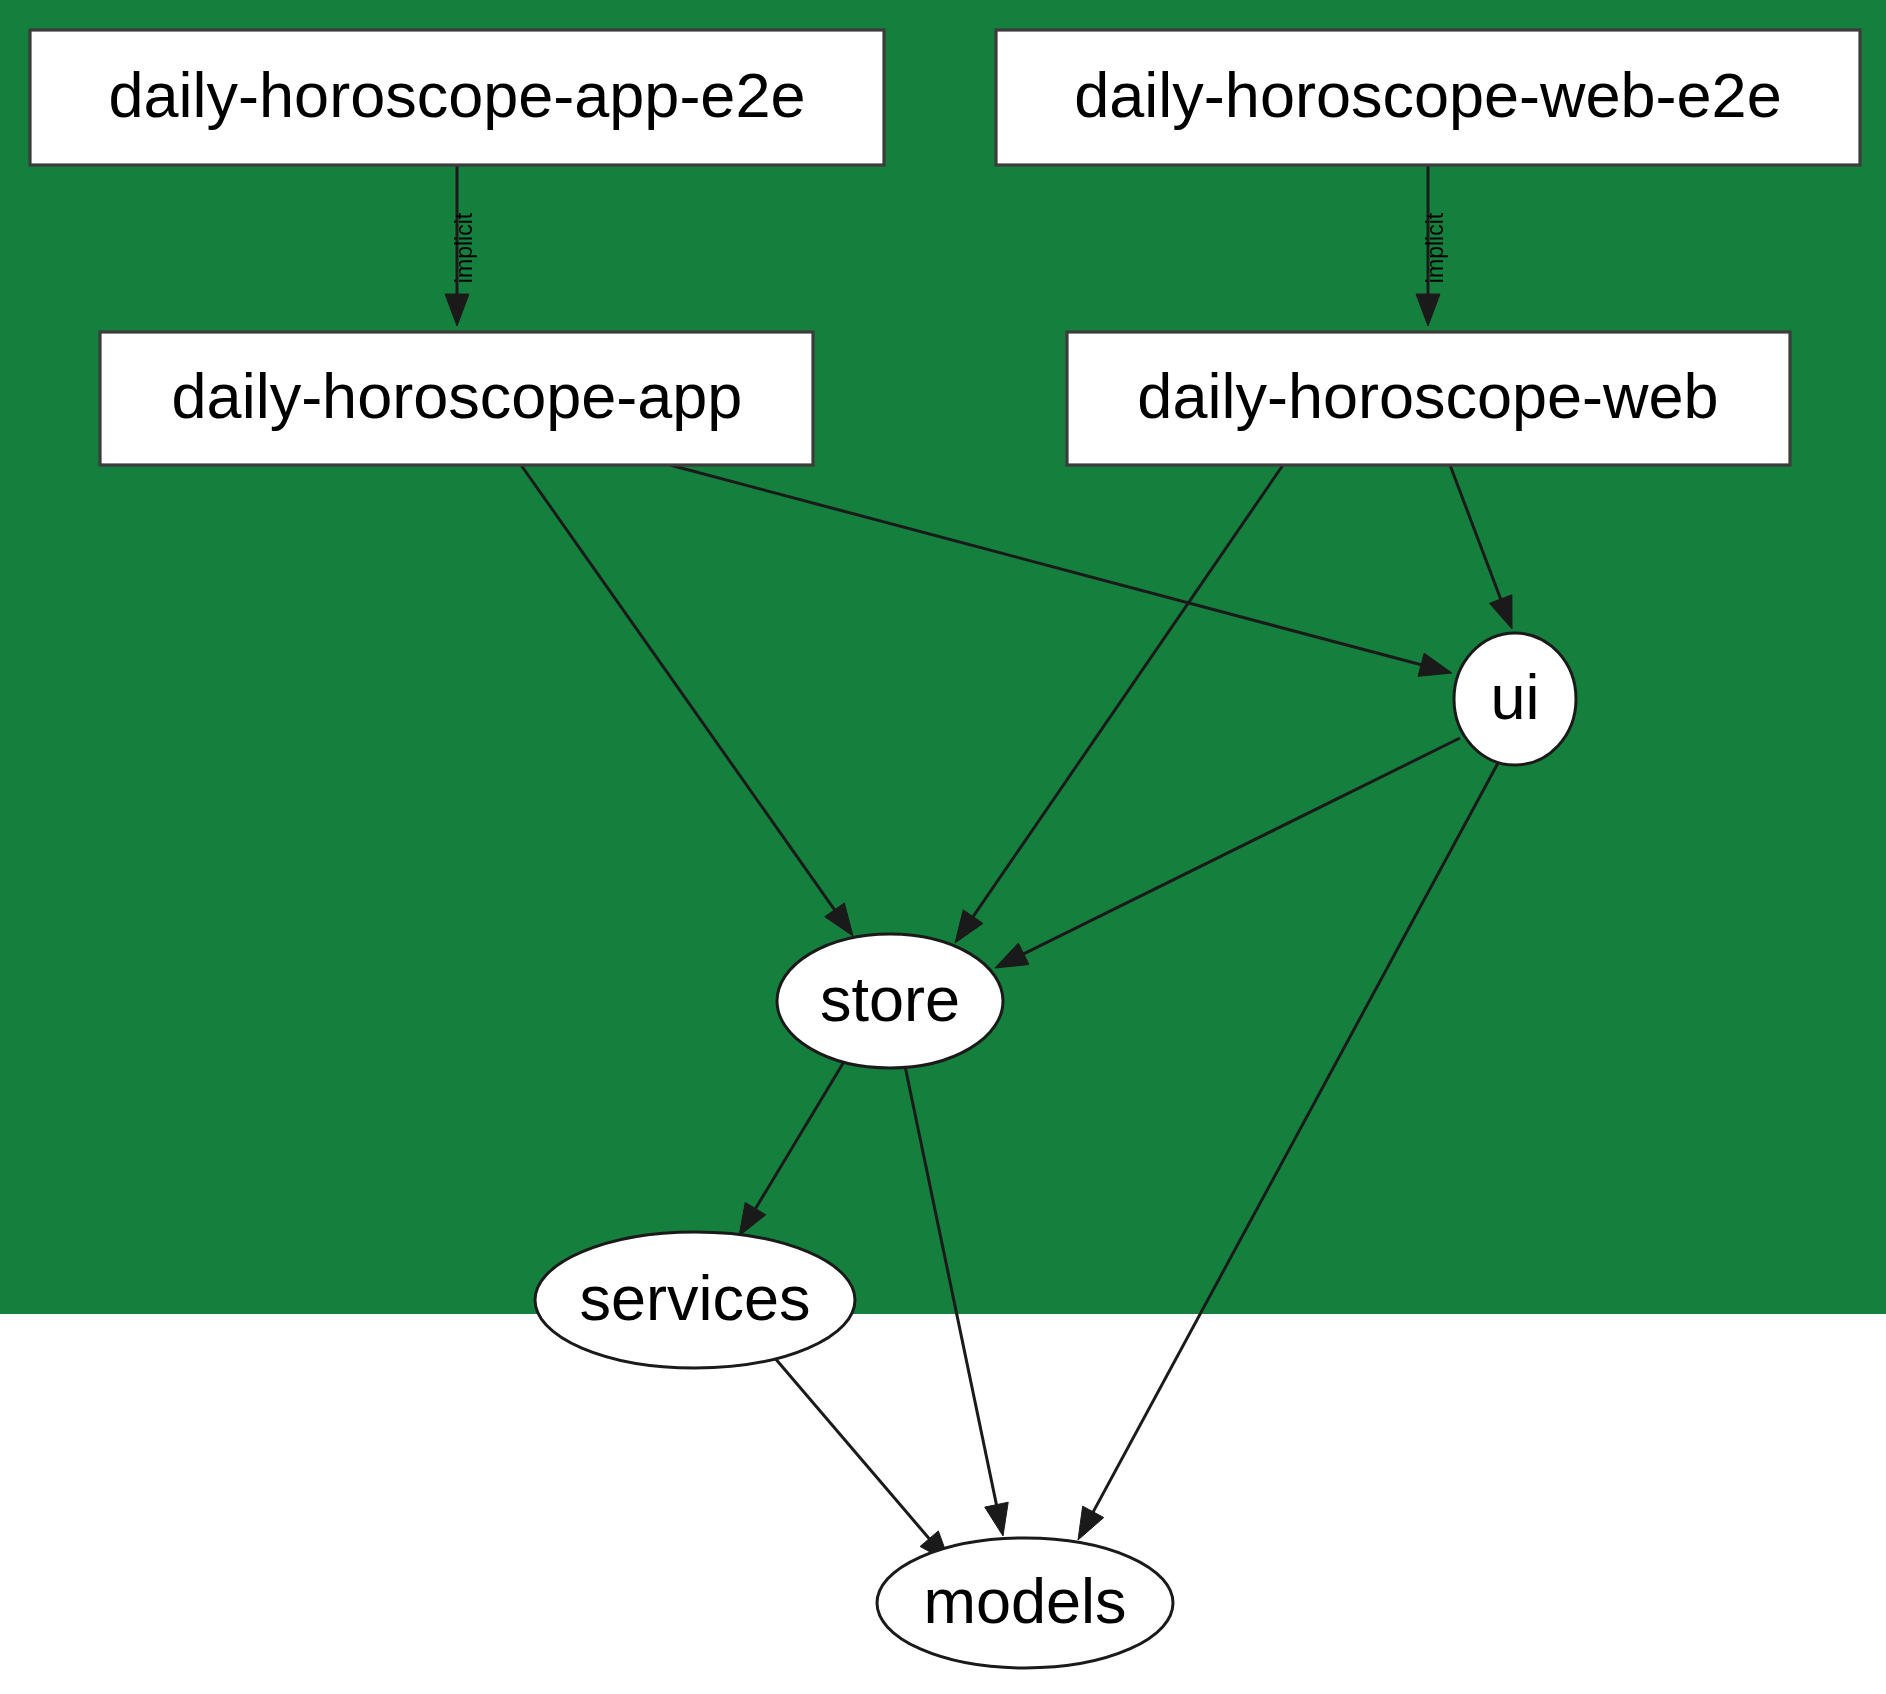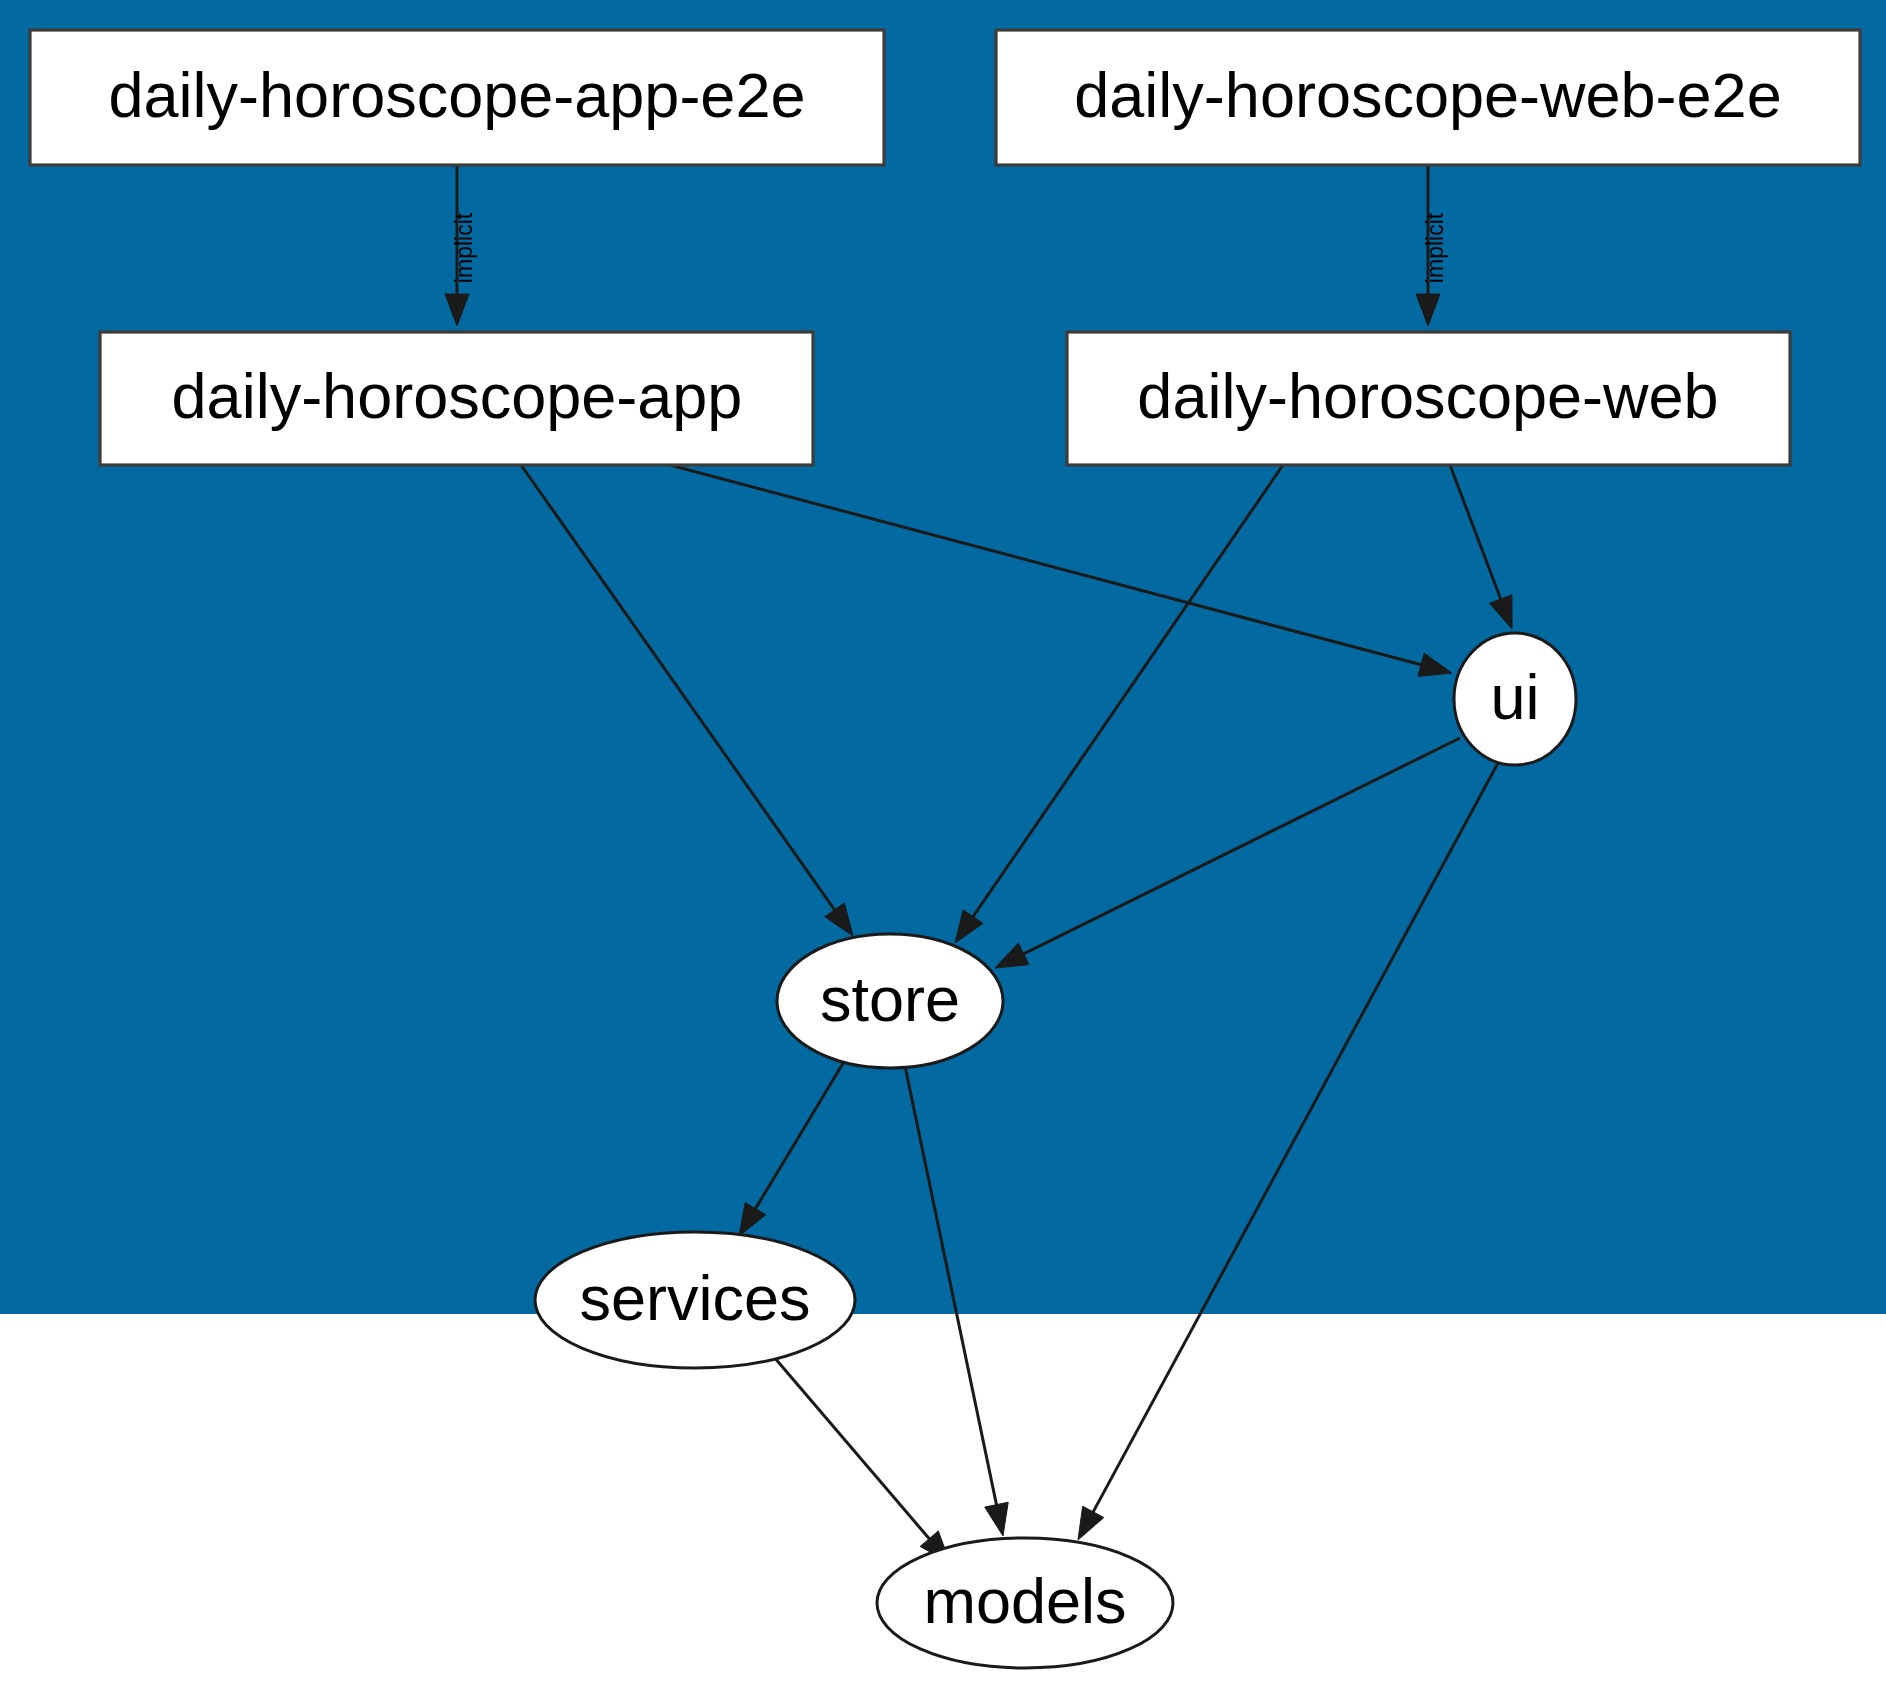--- a/index.html
+++ b/index.html
@@ -10,21 +10,21 @@
   body {
     width: 1886px;
     height: 1694px;
     font-family: "Liberation Sans", sans-serif;
     overflow: hidden;
   }
   #graph-root {
     position: relative;
     width: 1886px;
     height: 1314px;
-    background: #0369a1;
+    background: #15803d;
   }
   svg#graph-svg {
     display: block;
     width: 1886px;
     height: 1694px;
   }
   .node-box {
     fill: #ffffff;
     stroke: #3c3c3c;
     stroke-width: 3.2;

